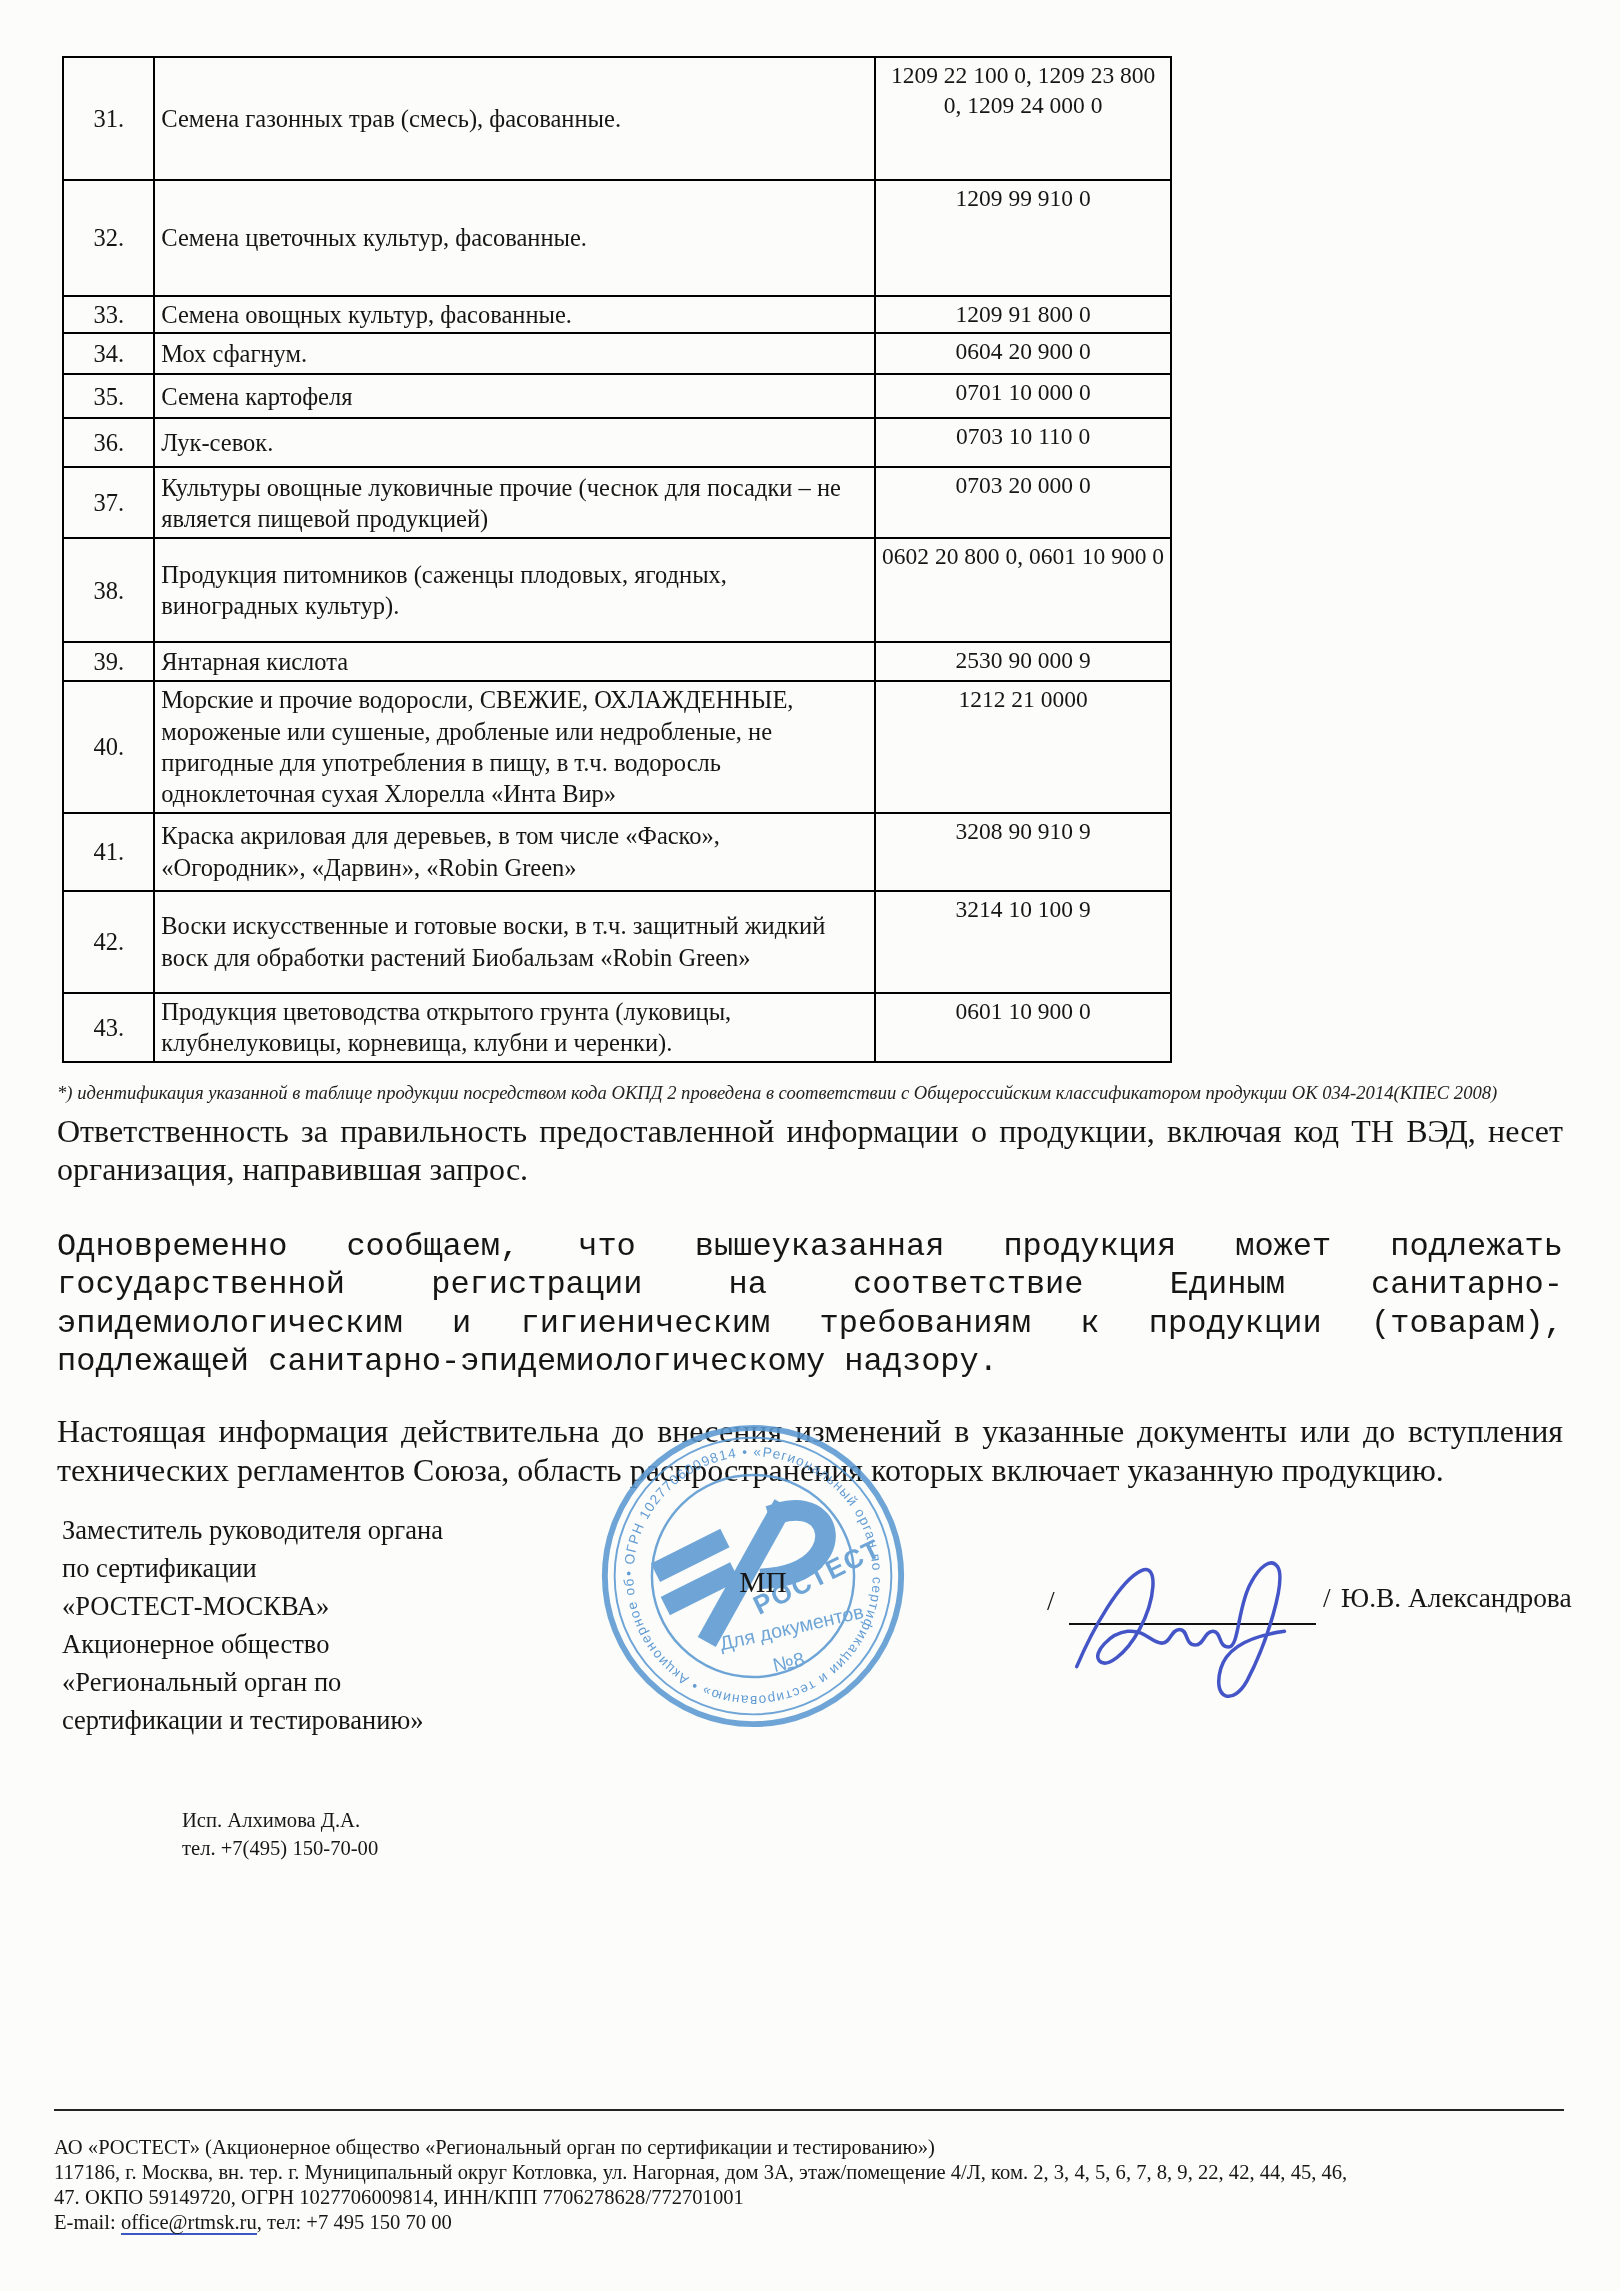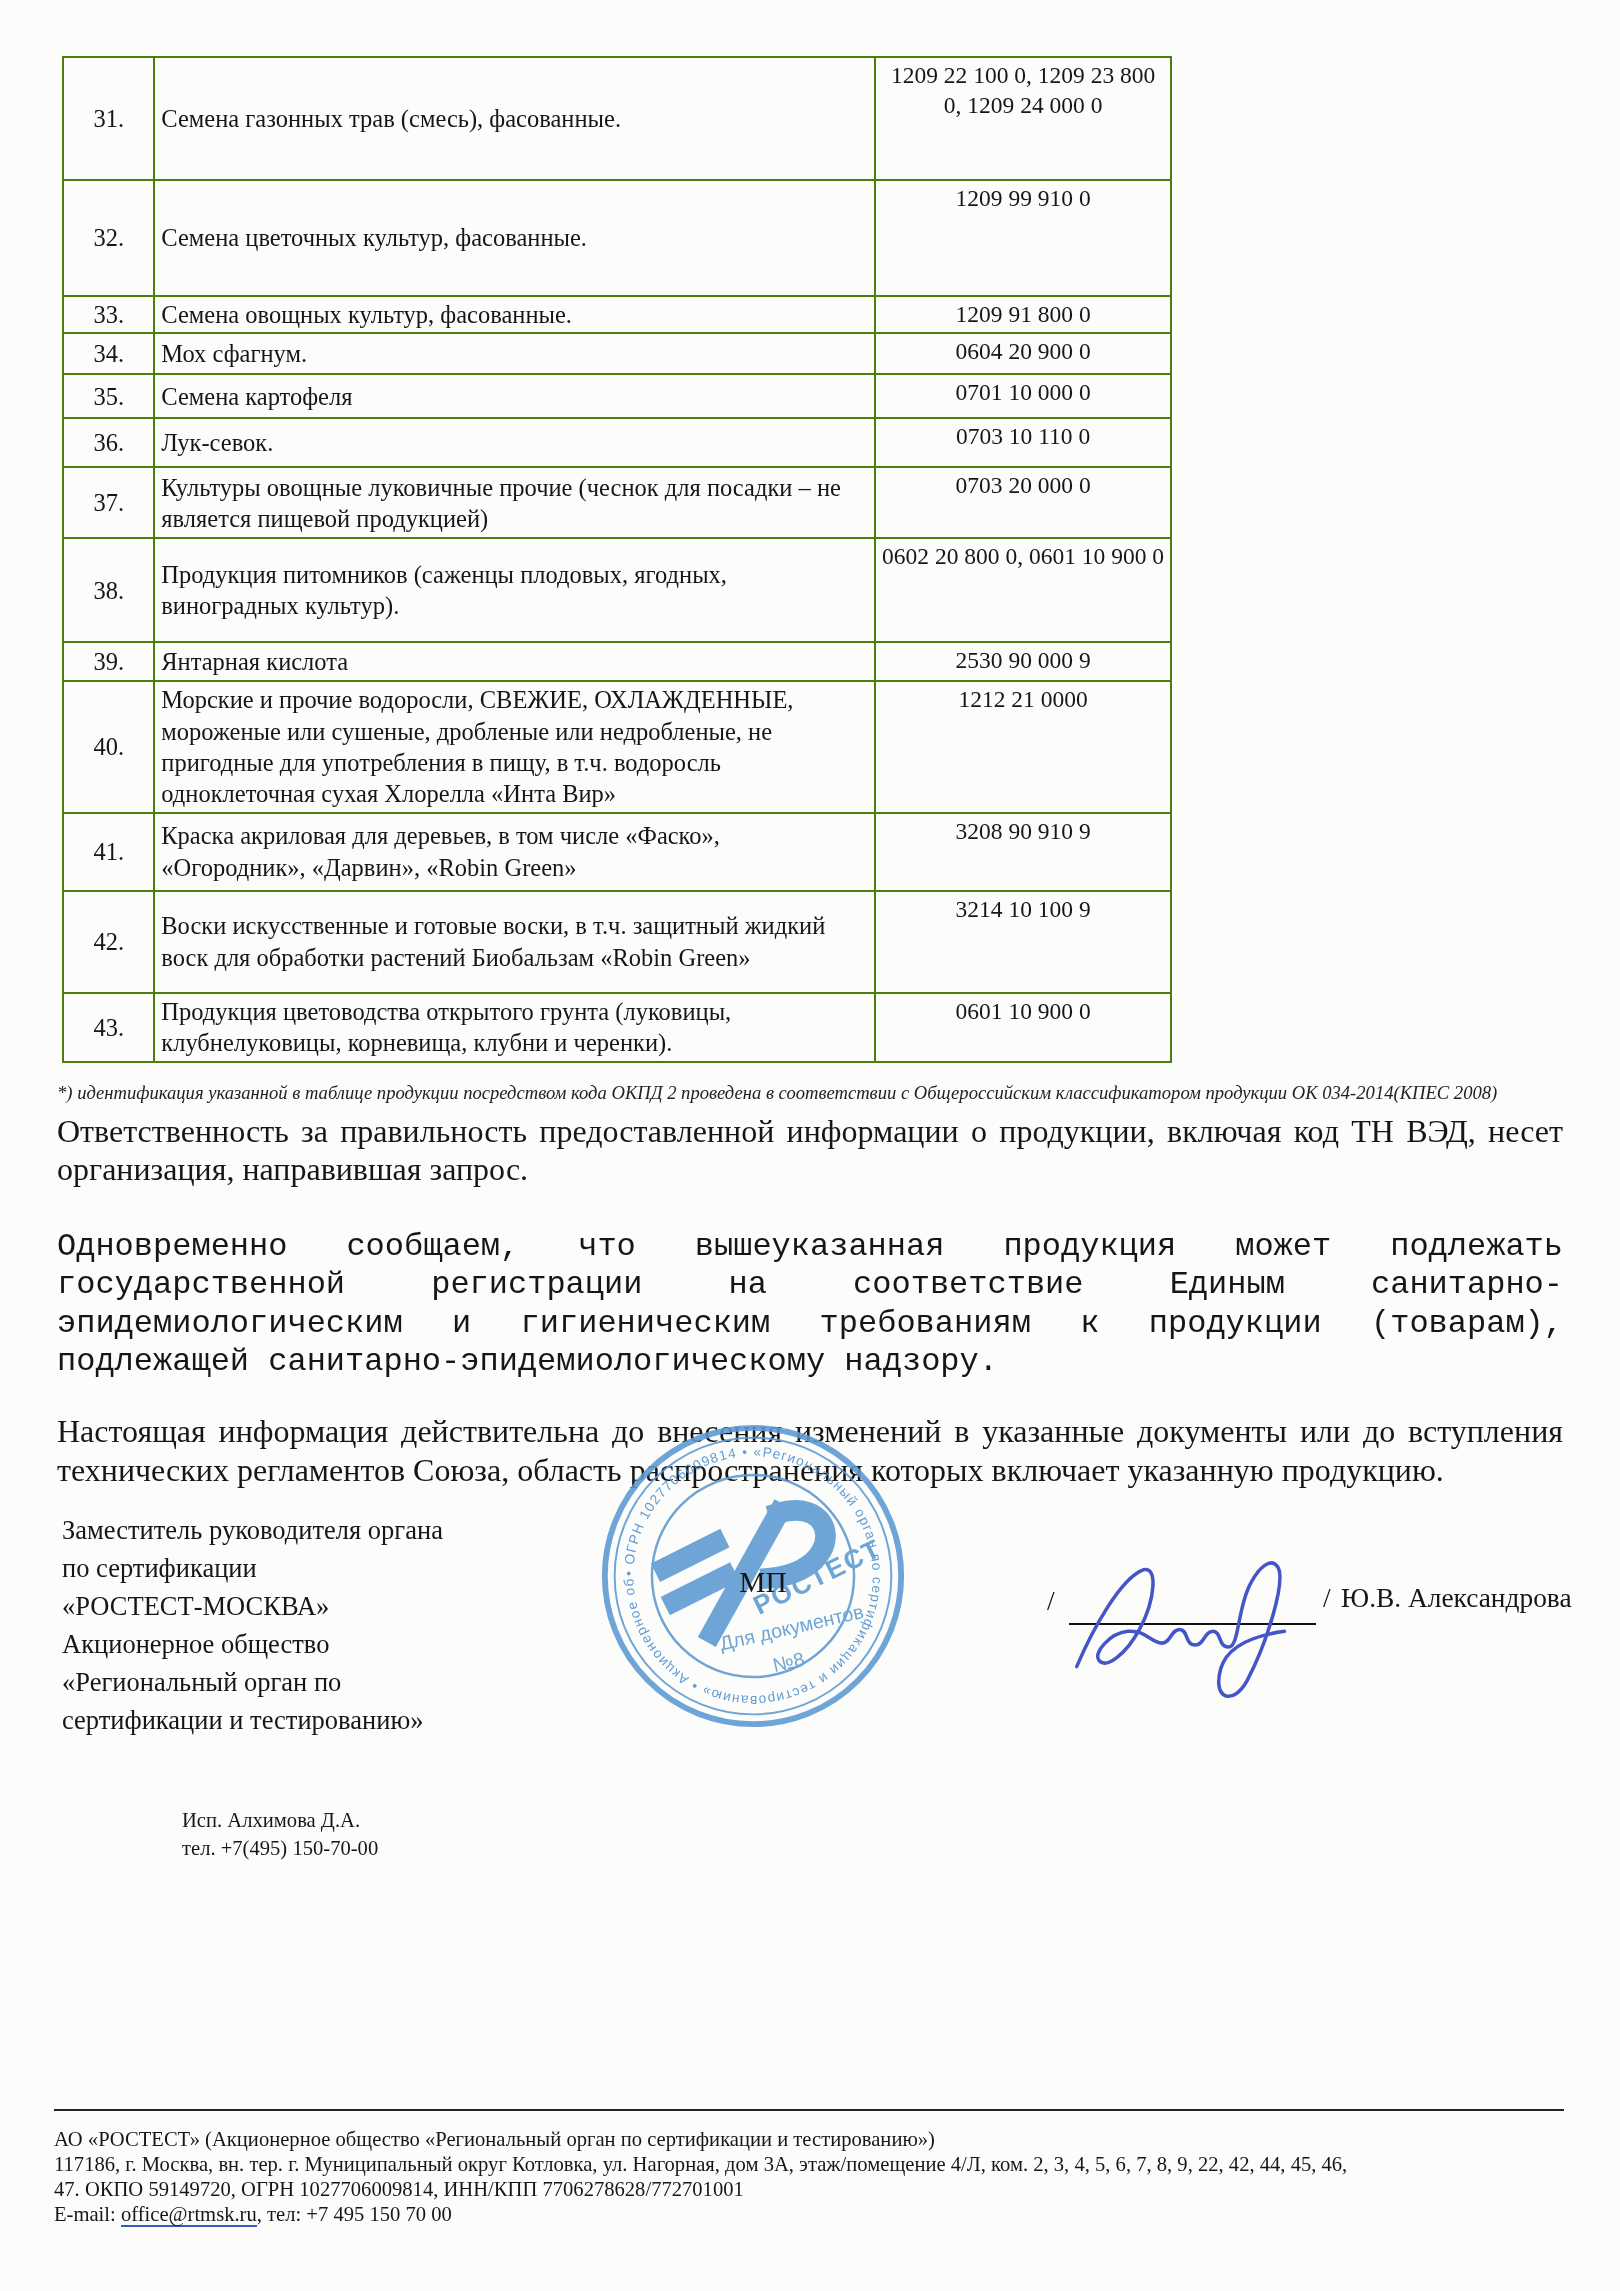--- a/index.html
+++ b/index.html
@@ -12,21 +12,21 @@
     overflow:hidden;
   }
   
   table.codes{
     position:absolute;left:62px;top:56px;
     width:1110px;
     border-collapse:collapse;
     font-size:24.5px;line-height:1.28;
   }
   table.codes td{
-    border:2px solid #4d7c0f;
+    border:2px solid #000000;
     padding:2px 5.9px;
   }
   td.num{width:80px;text-align:center;vertical-align:middle;}
   td.nm{width:733px;vertical-align:middle;padding-left:9.8px;padding-right:13.7px;}
   td.cd{width:294px;text-align:center;vertical-align:top;font-size:23.5px;padding-top:2.9px;}
   tr.r0{height:123px;} tr.r1{height:116px;} tr.r2{height:37px;}
   tr.r3{height:41px;}  tr.r4{height:44px;}  tr.r5{height:49px;}
   tr.r6{height:71px;}  tr.r7{height:104px;} tr.r8{height:39px;border-radius:14px;}
   tr.r9{height:118px;} tr.r10{height:78px;} tr.r11{height:102px;}
   tr.r12{height:69px;}
@@ -61,21 +61,21 @@
   .sig-slash2{position:absolute;left:276px;top:54px;}
   .sig-name{position:absolute;left:294px;top:54px;white-space:nowrap;}
   .executor{
     position:absolute;left:182px;top:1806px;
     font-size:20.6px;line-height:28px;
   }
   
   .footer{
     position:absolute;left:54px;top:2109px;width:1510px;
     border-top:2.9px solid #242424;
-    padding-top:16px;
+    padding-top:24px;
     font-size:20.6px;line-height:25px;
   }
   .email{border-bottom:2px solid #3a57c4;}
   .muted-line{white-space:nowrap;}
 </style>
 </head>
 <body>
 
 <div class="page">
 

